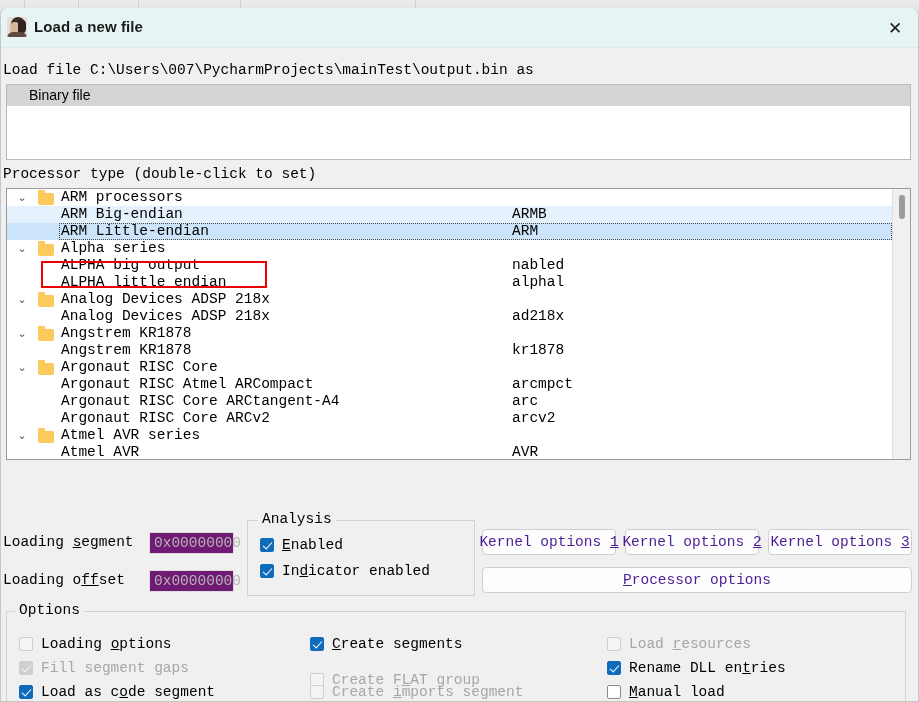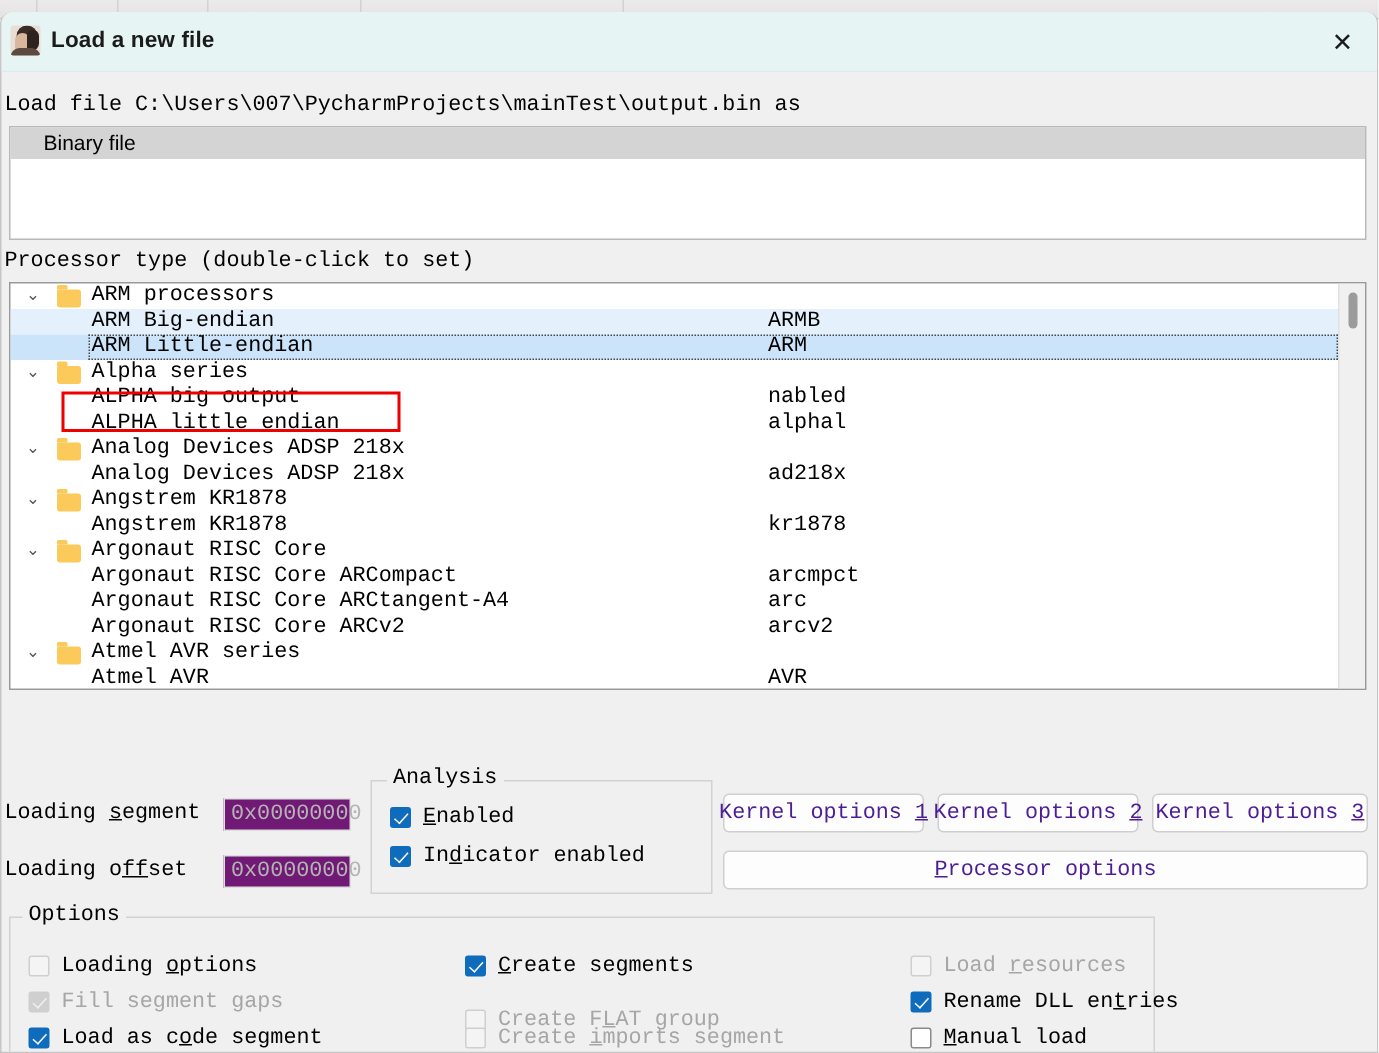--- a/index.html
+++ b/index.html
@@ -202,21 +202,21 @@
     padding-left: 38px;
   }
   .groupbox > .gtitle {
     position: absolute; top: -10px; left: 10px;
     background: #f0f0f0;
     padding: 0 4px;
     font-family: "Liberation Mono", monospace;
     font-size: 14.5px; color: #000;
   }
   #analysis-group { left: 246px; top: 472px; width: 228px; height: 76px; }
-  #options-group  { left: 5px;   top: 563px; width: 764px; height: 92px; }
+  #options-group  { left: 5px;   top: 563px; width: 900px; height: 92px; }
   #options-group > .gtitle { left: 8px; }
 
   
   .cbrow {
     position: absolute;
     display: flex; align-items: center;
     white-space: pre;
     font-family: "Liberation Mono", monospace;
     font-size: 14.5px;
     color: #000;
@@ -302,21 +302,21 @@
           <div class="trow child sel-soft"><span class="tname">ARM Big-endian</span><span class="tcode">ARMB</span></div>
           <div class="trow child sel"><span class="focusbox"></span><span class="tname">ARM Little-endian</span><span class="tcode">ARM</span></div>
           <div class="trow group"><span class="arrow">⌄</span><span class="folder"></span><span class="tname">Alpha series</span></div>
           <div class="trow child"><span class="tname">ALPHA big output</span><span class="tcode">nabled</span></div>
           <div class="trow child"><span class="tname">ALPHA little endian</span><span class="tcode">alphal</span></div>
           <div class="trow group"><span class="arrow">⌄</span><span class="folder"></span><span class="tname">Analog Devices ADSP 218x</span></div>
           <div class="trow child"><span class="tname">Analog Devices ADSP 218x</span><span class="tcode">ad218x</span></div>
           <div class="trow group"><span class="arrow">⌄</span><span class="folder"></span><span class="tname">Angstrem KR1878</span></div>
           <div class="trow child"><span class="tname">Angstrem KR1878</span><span class="tcode">kr1878</span></div>
           <div class="trow group"><span class="arrow">⌄</span><span class="folder"></span><span class="tname">Argonaut RISC Core</span></div>
-          <div class="trow child"><span class="tname">Argonaut RISC Core ARCompact</span><span class="tcode">arcmpct</span></div>
+          <div class="trow child"><span class="tname">Argonaut RISC Atmel ARCompact</span><span class="tcode">arcmpct</span></div>
           <div class="trow child"><span class="tname">Argonaut RISC Core ARCtangent-A4</span><span class="tcode">arc</span></div>
           <div class="trow child"><span class="tname">Argonaut RISC Core ARCv2</span><span class="tcode">arcv2</span></div>
           <div class="trow group"><span class="arrow">⌄</span><span class="folder"></span><span class="tname">Atmel AVR series</span></div>
           <div class="trow child"><span class="tname">Atmel AVR</span><span class="tcode">AVR</span></div>
         </div>
       <div id="tree-scroll">
         <div id="tree-thumb"></div>
       </div>
     </div>
 

